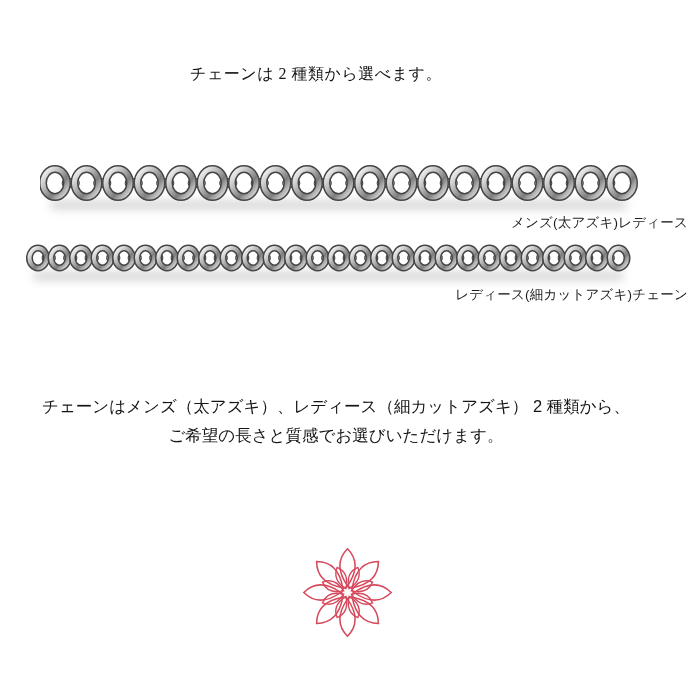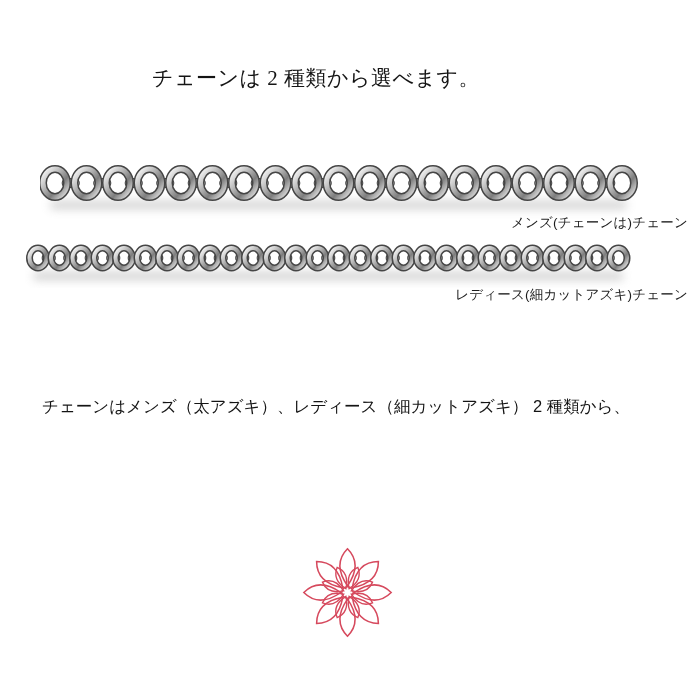--- a/index.html
+++ b/index.html
@@ -3,21 +3,21 @@
 <meta charset="utf-8">
 <style>
   html,body{margin:0;padding:0;}
   body{
     width:700px;height:700px;background:#ffffff;position:relative;overflow:hidden;
     font-family:"Liberation Sans","DejaVu Sans",sans-serif;
   }
   .title{
     position:absolute;top:64px;left:0;width:632px;text-align:center;
     font-family:"Liberation Serif","DejaVu Serif",serif;
-    font-size:21px;color:#141414;letter-spacing:0.5px;white-space:nowrap;
+    font-size:16px;color:#141414;letter-spacing:0.5px;white-space:nowrap;
   }
   .chain-svg{position:absolute;display:block;}
   #chain-mens-svg{left:40px;top:152px;}
   #chain-ladies-svg{left:25px;top:236px;}
   .chain-label{
     position:absolute;right:12px;font-size:13.5px;color:#1d1d1d;
     letter-spacing:0.2px;white-space:nowrap;
   }
   #label-mens{top:214px;}
   #label-ladies{top:286px;}
@@ -102,21 +102,21 @@
     <ellipse cx="487.5" cy="31" rx="12" ry="14" fill="none" stroke="#454545" stroke-width="8"></ellipse>
     <ellipse cx="487.5" cy="31" rx="12" ry="14" fill="none" stroke="url(#gradRing)" stroke-width="5"></ellipse>
     <ellipse cx="519" cy="31" rx="12" ry="14" fill="none" stroke="#454545" stroke-width="8"></ellipse>
     <ellipse cx="519" cy="31" rx="12" ry="14" fill="none" stroke="url(#gradRing)" stroke-width="5"></ellipse>
     <ellipse cx="550.5" cy="31" rx="12" ry="14" fill="none" stroke="#454545" stroke-width="8"></ellipse>
     <ellipse cx="550.5" cy="31" rx="12" ry="14" fill="none" stroke="url(#gradRing)" stroke-width="5"></ellipse>
     <ellipse cx="582" cy="31" rx="12" ry="14" fill="none" stroke="#454545" stroke-width="8"></ellipse>
     <ellipse cx="582" cy="31" rx="12" ry="14" fill="none" stroke="url(#gradRing)" stroke-width="5"></ellipse>
   </svg>
 
-<div id="label-mens" class="chain-label">メンズ(チェーンは)チェーン</div>
+<div id="label-mens" class="chain-label">メンズ(太アズキ)レディース</div>
 
 <svg id="chain-ladies-svg" class="chain-svg" width="640" height="52" viewBox="0 0 640 52">
     <rect x="8" y="36" width="590.5" height="8" rx="4" fill="#9a9a9a" opacity="0.45" style="filter:blur(5px)"></rect>
     <rect x="17.25" y="18.5" width="13" height="7" rx="3.5" fill="url(#gradConn)" stroke="#4a4a4a" stroke-width="1.2"></rect>
     <rect x="38.75" y="18.5" width="13" height="7" rx="3.5" fill="url(#gradConn)" stroke="#4a4a4a" stroke-width="1.2"></rect>
     <rect x="60.25" y="18.5" width="13" height="7" rx="3.5" fill="url(#gradConn)" stroke="#4a4a4a" stroke-width="1.2"></rect>
     <rect x="81.75" y="18.5" width="13" height="7" rx="3.5" fill="url(#gradConn)" stroke="#4a4a4a" stroke-width="1.2"></rect>
     <rect x="103.25" y="18.5" width="13" height="7" rx="3.5" fill="url(#gradConn)" stroke="#4a4a4a" stroke-width="1.2"></rect>
     <rect x="124.75" y="18.5" width="13" height="7" rx="3.5" fill="url(#gradConn)" stroke="#4a4a4a" stroke-width="1.2"></rect>
     <rect x="146.25" y="18.5" width="13" height="7" rx="3.5" fill="url(#gradConn)" stroke="#4a4a4a" stroke-width="1.2"></rect>
@@ -195,20 +195,21 @@
     <ellipse cx="572" cy="22" rx="8.5" ry="10" fill="none" stroke="#454545" stroke-width="7"></ellipse>
     <ellipse cx="572" cy="22" rx="8.5" ry="10" fill="none" stroke="url(#gradRing)" stroke-width="4"></ellipse>
     <ellipse cx="593.5" cy="22" rx="8.5" ry="10" fill="none" stroke="#454545" stroke-width="7"></ellipse>
     <ellipse cx="593.5" cy="22" rx="8.5" ry="10" fill="none" stroke="url(#gradRing)" stroke-width="4"></ellipse>
   </svg>
 
 <div id="label-ladies" class="chain-label">レディース(細カットアズキ)チェーン</div>
 
 <div class="description">
   <div>チェーンはメンズ（太アズキ）、レディース（細カットアズキ） 2 種類から、</div>
+  <div>ご希望の長さと質感でお選びいただけます。</div>
 </div>
 
 <svg id="logo-svg" class="logo" width="95" height="95" viewBox="-50 -50 100 100">
     <path d="M0,-46 Q16,-30 0,-7 Q-16,-30 0,-46 Z" fill="none" stroke="#d6495d" stroke-width="1.6" transform="rotate(0)"></path>
     <path d="M0,-46 Q16,-30 0,-7 Q-16,-30 0,-46 Z" fill="none" stroke="#d6495d" stroke-width="1.6" transform="rotate(45)"></path>
     <path d="M0,-46 Q16,-30 0,-7 Q-16,-30 0,-46 Z" fill="none" stroke="#d6495d" stroke-width="1.6" transform="rotate(90)"></path>
     <path d="M0,-46 Q16,-30 0,-7 Q-16,-30 0,-46 Z" fill="none" stroke="#d6495d" stroke-width="1.6" transform="rotate(135)"></path>
     <path d="M0,-46 Q16,-30 0,-7 Q-16,-30 0,-46 Z" fill="none" stroke="#d6495d" stroke-width="1.6" transform="rotate(180)"></path>
     <path d="M0,-46 Q16,-30 0,-7 Q-16,-30 0,-46 Z" fill="none" stroke="#d6495d" stroke-width="1.6" transform="rotate(225)"></path>
     <path d="M0,-46 Q16,-30 0,-7 Q-16,-30 0,-46 Z" fill="none" stroke="#d6495d" stroke-width="1.6" transform="rotate(270)"></path>

